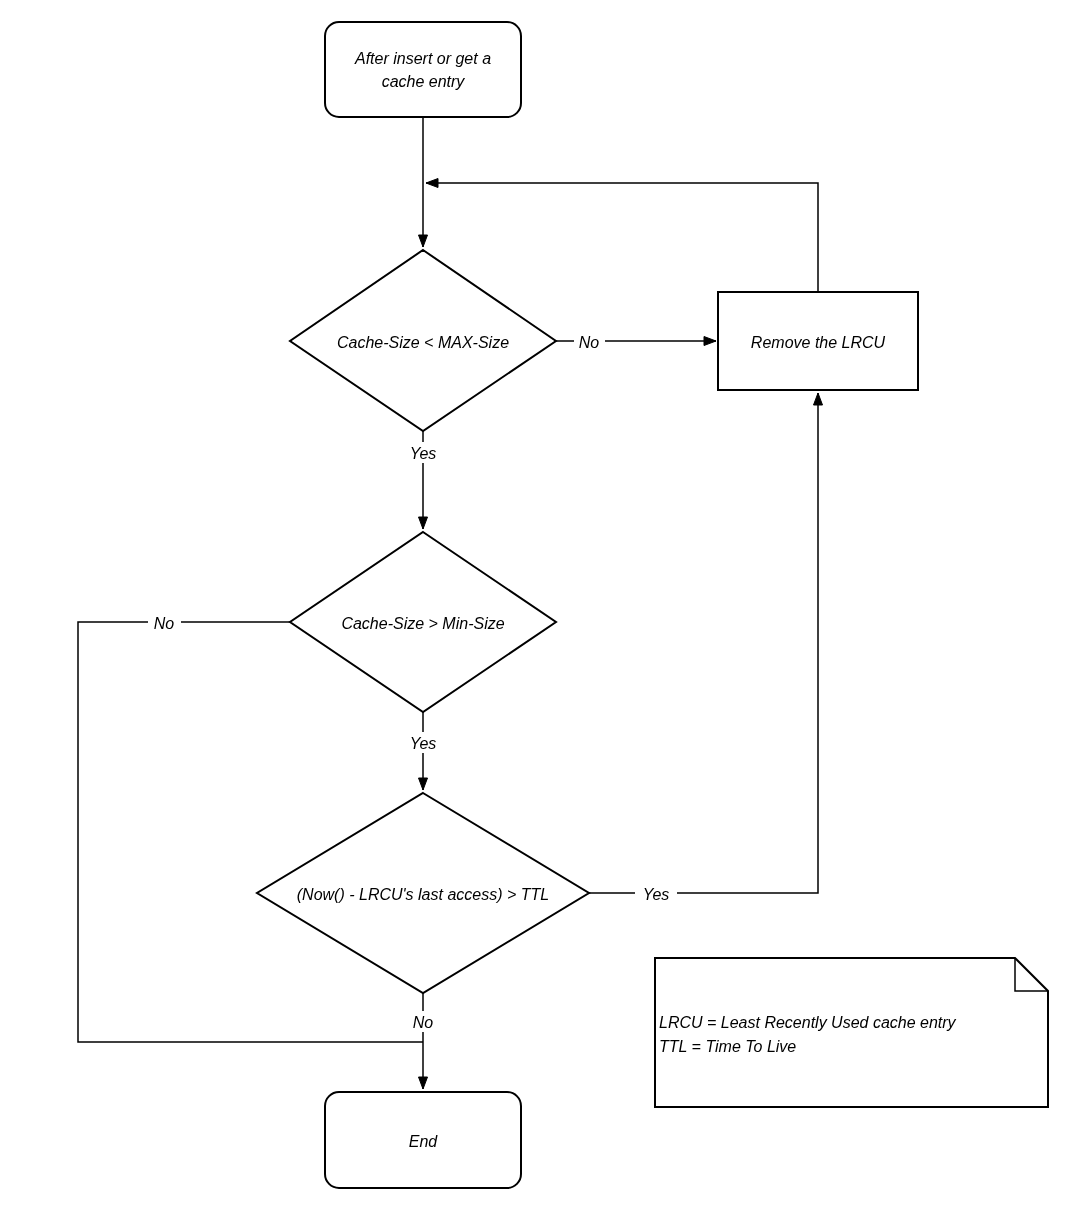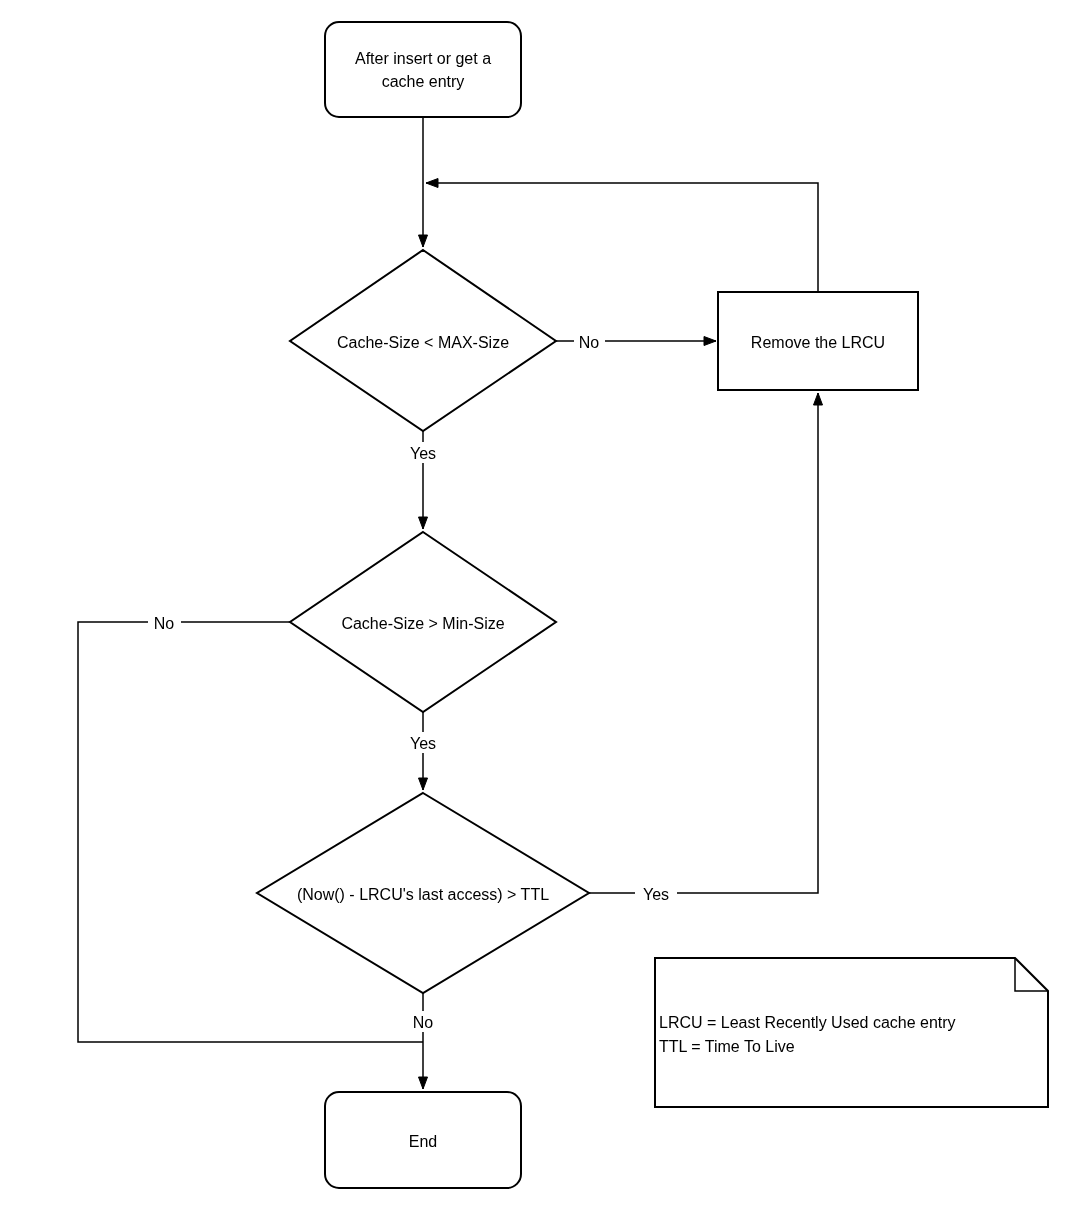--- a/index.html
+++ b/index.html
@@ -6,20 +6,21 @@
     margin: 0;
     padding: 0;
     background: #ffffff;
   }
   .stage {
     position: relative;
     width: 1076px;
     height: 1220px;
     background: #ffffff;
     overflow: hidden;
+    font-style: italic;
   }
   svg { display: block; }
   .shape {
     fill: #ffffff;
     stroke: #000000;
     stroke-width: 2;
   }
   .edge {
     fill: none;
     stroke: #000000;

